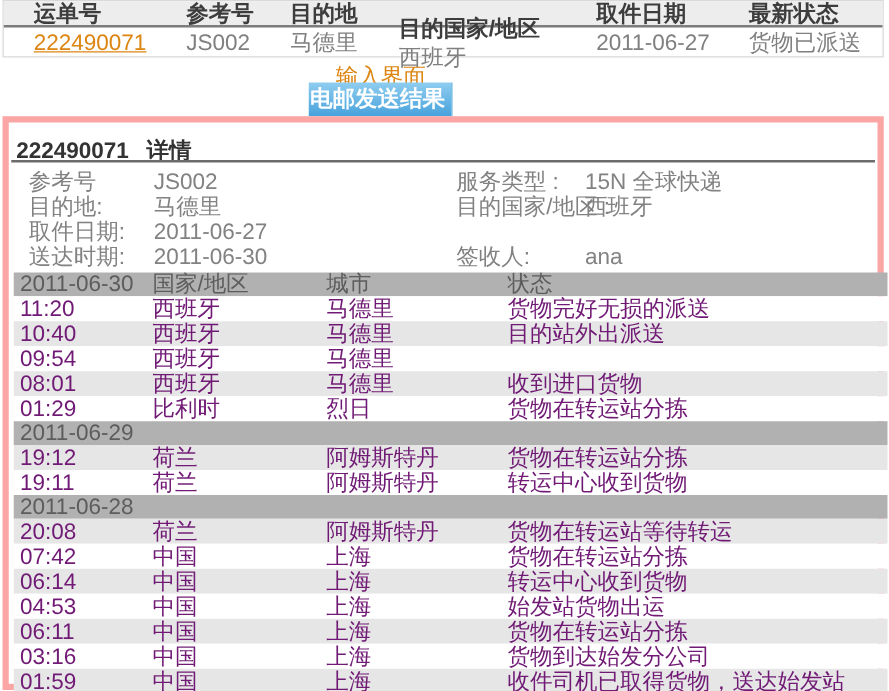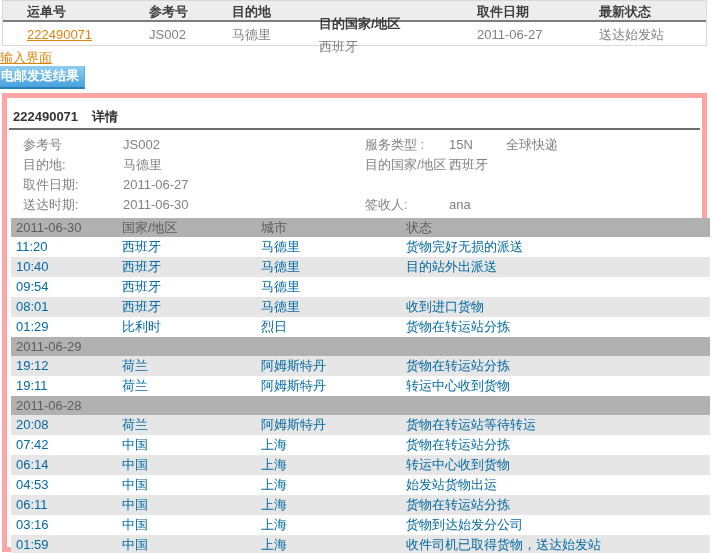--- a/index.html
+++ b/index.html
@@ -1,55 +1,55 @@
 <!DOCTYPE html>
 <html><head>
 <meta charset="utf-8">
 <style>
   * { margin:0; padding:0; box-sizing:border-box; }
   html,body { background:#fff; }
   .page {
     position:relative; width:711px; height:553px; overflow:hidden;
     background:#fff; font-family:"Liberation Sans","DejaVu Sans",sans-serif;
-    font-size:13px; color:#808080;
+    font-size:18px; color:#808080;
   }
   
   .summary { position:absolute; top:0; left:2px; width:705px; height:46px;
              border:1px solid #d9d9d9; background:#fff; }
   .summary-header { position:absolute; top:0; left:0; right:0; height:21px;
              background:#ededed; border-bottom:2px solid #7d7d7d; }
   .summary-header span { position:absolute; line-height:21px; font-weight:bold; color:#3d3d3d; white-space:nowrap; }
   .summary-row { position:absolute; top:23px; left:0; right:0; height:21px; }
   .summary-row > * { position:absolute; line-height:21px; white-space:nowrap; }
   .c1{left:24px;} .c2{left:146px;} .c3{left:229px;} .c4{left:316px;margin-top:12px;} .c5{left:474px;} .c6{left:596px;}
   a.waybill-link { color:#dd8512; text-decoration:underline; }
   
-  .actions { position:absolute; left:0; width:585px; }
+  .actions { position:absolute; left:12px; width:585px; text-align:center; }
   .actions.link-line { top:49px; }
   .actions.btn-line  { top:66px; }
   a.input-link { color:#dd8512; text-decoration:underline; }
   a.email-btn { display:inline-block; padding:1px 5px 2px 1px; color:#fff; font-weight:bold;
              text-decoration:none; background:linear-gradient(#8fcdf0,#47a2dc);
              border-bottom:2px solid #2b7fbd; border-right:1px solid #5fb0e2; }
   
   .detail-box { position:absolute; top:93px; left:2px; width:705px; height:459px;
              border:5px solid #fca5a5; background:#fff; }
   .detail-title { position:absolute; top:10px; left:6px; font-weight:bold; color:#333; white-space:nowrap; }
   .detail-title .suffix { margin-left:14px; }
   .detail-divider { position:absolute; top:30px; left:2px; right:2px; height:2px; background:#6c6c6c; }
   .detail-fields { position:absolute; top:37px; left:0; right:0; }
   .dfrow { position:relative; height:20px; line-height:20px; }
   .dfrow span { position:absolute; white-space:nowrap; color:#828282; }
-  .dl1{left:16px;} .dv1{left:116px;} .dl2{left:358px;} .dv2{left:442px;} .dv2b{left:499px;}
+  .dl1{left:16px;} .dv1{left:116px;} .dl2{left:358px;} .dv2{left:461px;} .dv2b{left:499px;}
   
   .track { position:absolute; top:120px; left:4px; width:699px; }
   .trow { display:grid; grid-template-columns:106px 139px 145px 1fr; padding-left:5px; align-items:center; }
   .trow span { white-space:nowrap; overflow:hidden; }
   .tdate { height:19px; line-height:19px; background:#b1b1b1; color:#5d5d5d; }
-  .tdata { height:20px; line-height:20px; color:#0369a1; background:#fff; }
+  .tdata { height:20px; line-height:20px; color:#701a75; background:#fff; }
   .tdata.alt { background:#e6e6e6; }
 </style>
 </head>
 <body>
 
 <div class="page">
 
   <div class="summary">
     <div class="summary-header">
       <span class="c1">运单号</span>
@@ -58,21 +58,21 @@
       <span class="c4">目的国家/地区</span>
       <span class="c5">取件日期</span>
       <span class="c6">最新状态</span>
     </div>
     <div class="summary-row">
       <a href="#" class="waybill-link c1">222490071</a>
       <span class="c2">JS002</span>
       <span class="c3">马德里</span>
       <span class="c4">西班牙</span>
       <span class="c5">2011-06-27</span>
-      <span class="c6">送达始发站</span>
+      <span class="c6">货物已派送</span>
     </div>
   </div>
 
   <div class="actions link-line">
     <a href="#" class="input-link">输入界面</a>
   </div>
   <div class="actions btn-line">
     <a href="#" class="email-btn">电邮发送结果</a>
   </div>
 

